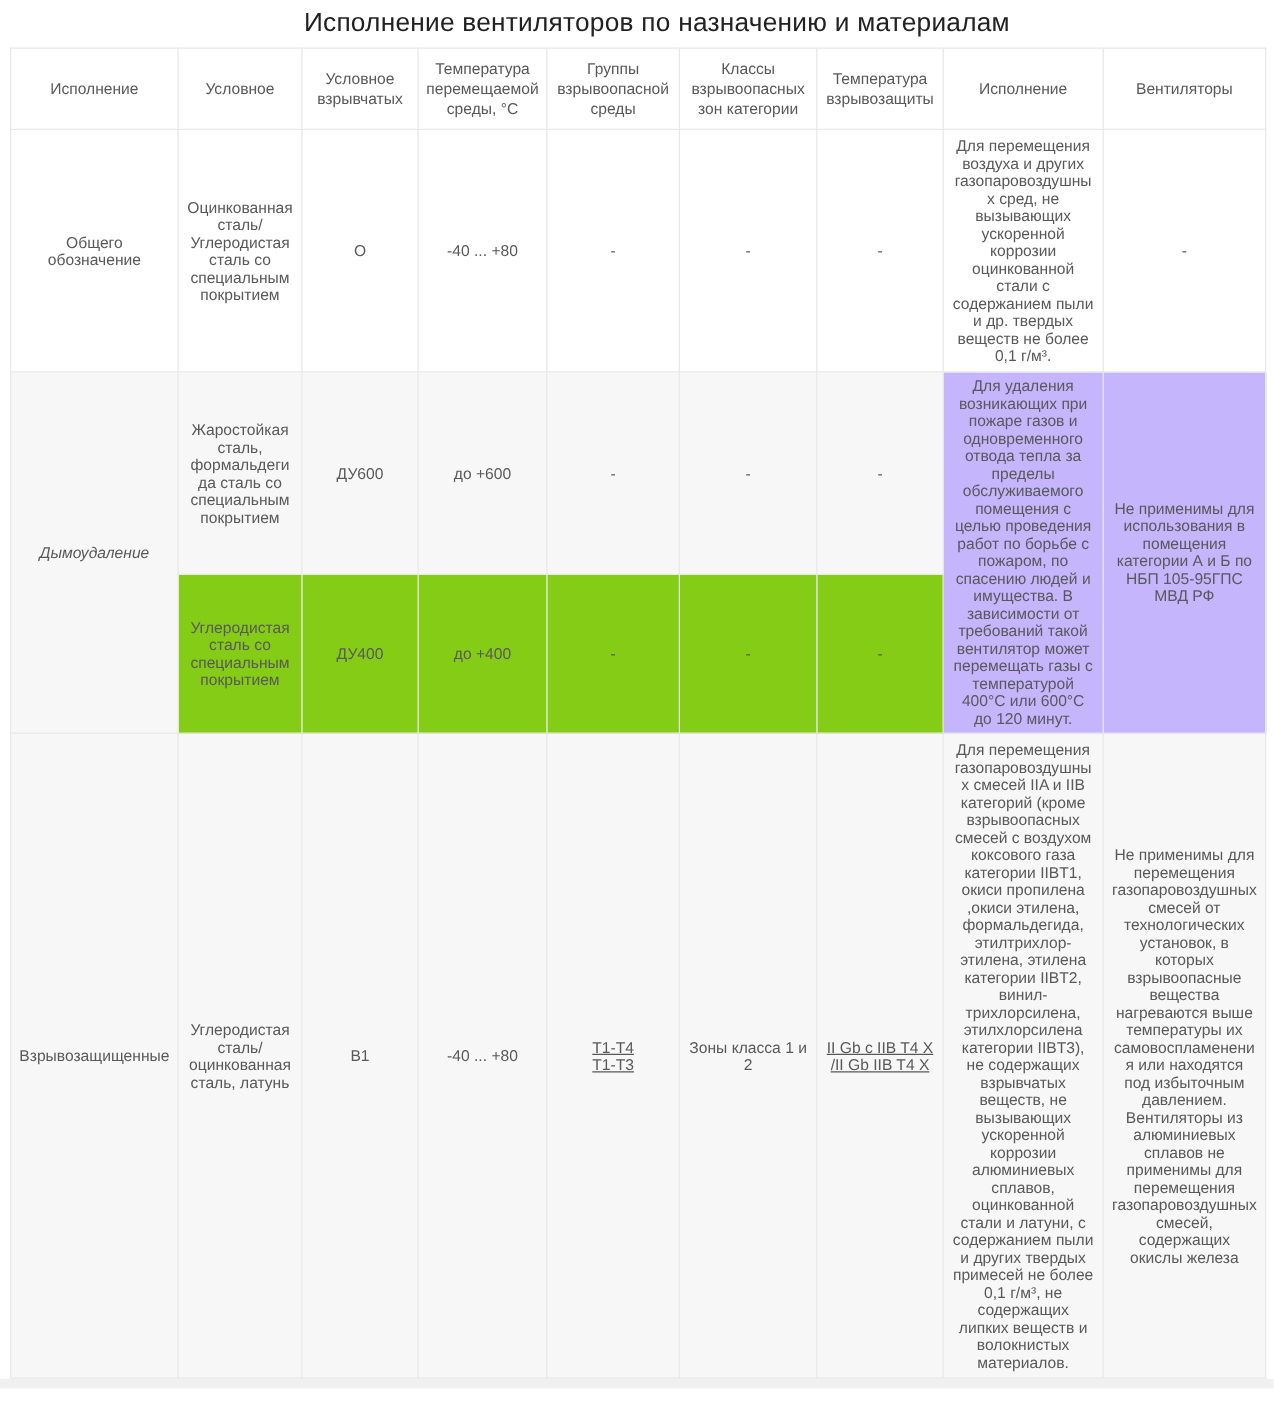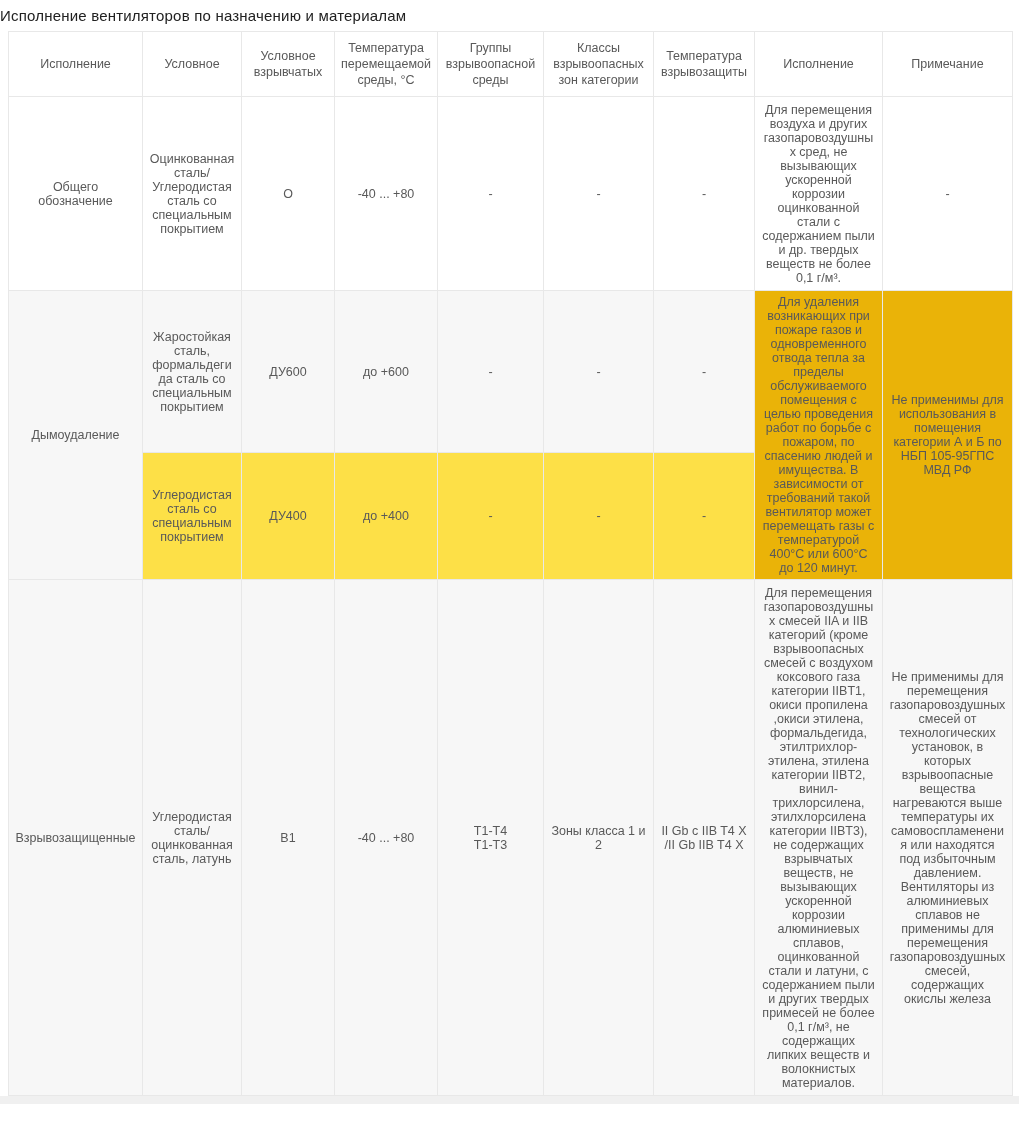--- a/index.html
+++ b/index.html
@@ -6,25 +6,27 @@
     margin: 0;
     padding: 0;
     background: #ffffff;
     font-family: "Liberation Sans", sans-serif;
     color: #595959;
   }
   .page {
     width: 1019px;
   }
   .page-title {
-    font-size: 15px;
+    text-align: center;
+    font-size: 21px;
     font-weight: 400;
     color: #212121;
     padding: 7px 0 7px 0;
     letter-spacing: 0.2px;
+    margin-left: 32px;
   }
   table.spec-table {
     border-collapse: collapse;
     table-layout: fixed;
     margin-left: 8px;
     width: 1004px;
     font-size: 12.5px;
     line-height: 1.12;
   }
   table.spec-table th,
@@ -36,25 +38,25 @@
     font-weight: 400;
     word-wrap: break-word;
   }
   table.spec-table thead th {
     height: 56px;
     line-height: 1.3;
     background: #ffffff;
   }
   tr.row-a       { background: #ffffff; height: 194px; }
   tr.row-b1      { background: #f7f7f7; height: 161px; }
-  tr.row-b2      { background: #fde047; height: 126px; }
+  tr.row-b2      { background: #84cc16; height: 126px; }
   tr.row-c       { background: #f7f7f7; height: 516px; }
-  td.span-transparent { background: transparent; }
-  td.stripe      { background: #eab308; }
-  .pre           { white-space: pre-line; }
+  td.span-transparent { background: transparent; font-style: italic; }
+  td.stripe      { background: #c4b5fd; }
+  .pre           { white-space: pre-line; text-decoration: underline; }
   .bottom-strip  {
     height: 8px;
     background: #f0f0f0;
     margin-top: 0px;
   }
 </style>
 </head>
 <body>
 
 <div class="page">
@@ -77,21 +79,21 @@
     <thead>
       <tr>
         <th>Исполнение</th>
         <th>Условное</th>
         <th>Условное взрывчатых</th>
         <th>Температура перемещаемой среды, °С</th>
         <th>Группы взрывоопасной среды</th>
         <th>Классы взрывоопасных зон категории</th>
         <th>Температура взрывозащиты</th>
         <th>Исполнение</th>
-        <th>Примечание</th>
+        <th>Вентиляторы</th>
       </tr>
     </thead>
 
     <tbody>
 
       <tr class="row-a">
         <td>Общего обозначение</td>
         <td>Оцинкованная сталь/ Углеродистая сталь со специальным покрытием</td>
         <td>О</td>
         <td>-40 ... +80</td>

